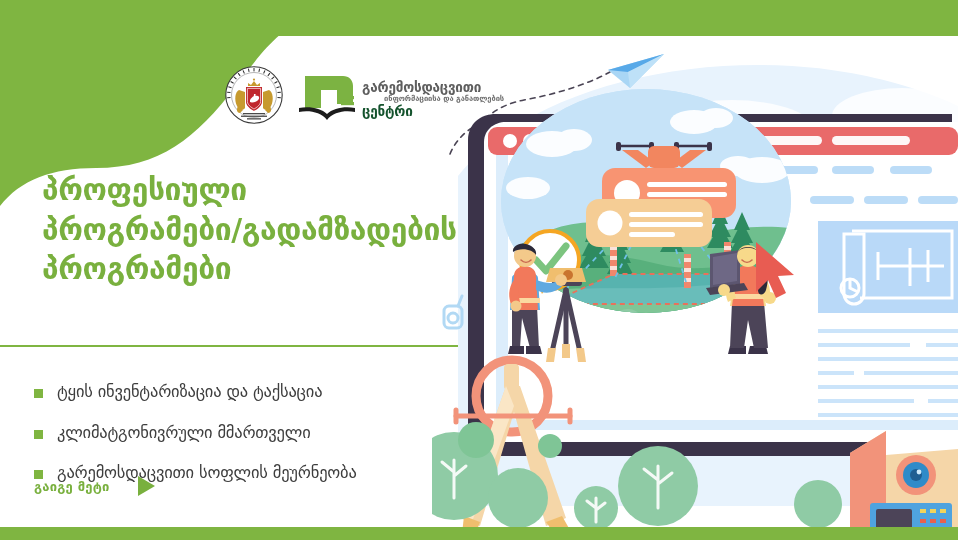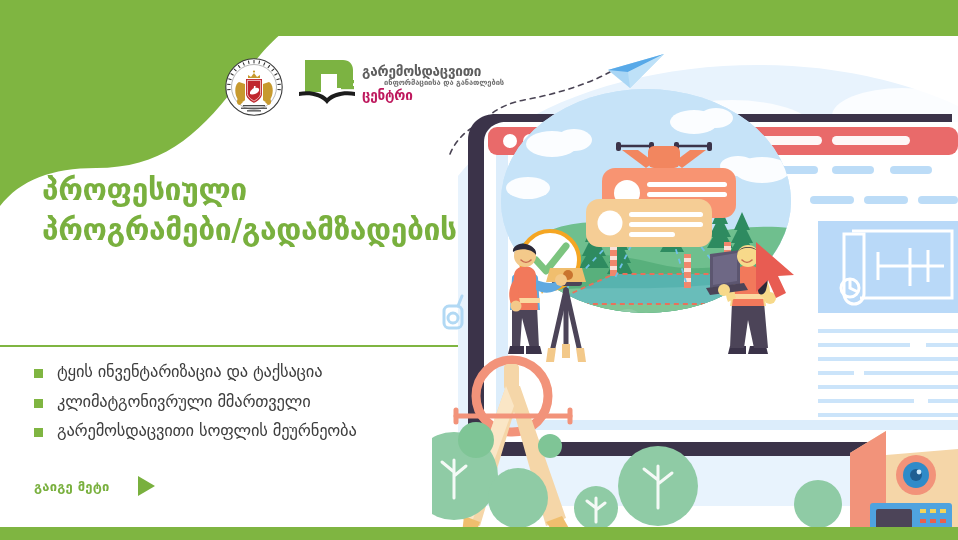--- a/index.html
+++ b/index.html
@@ -15,46 +15,46 @@
   
   .green-panel { position:absolute; left:0; top:0; width:420px; height:240px; z-index:20; }
   .green-panel svg { display:block; }
 
   
   .art { position:absolute; left:432px; top:36px; width:526px; height:491px; z-index:5; overflow:hidden; }
   .art svg { display:block; }
 
   
   .logo-row { position:absolute; left:225px; top:58px; width:330px; height:66px; z-index:40;
-              display:flex; align-items:flex-start; gap:16px; }
+              display:flex; align-items:flex-end; gap:16px; }
   .seal { width:58px; height:58px; position:relative; flex:0 0 auto; }
   .seal svg { display:block; }
 
   .brand { display:flex; align-items:center; gap:7px; }
   .brand-mark { width:56px; height:50px; flex:0 0 auto; }
   .brand-mark svg { display:block; }
   .brand-text { display:flex; flex-direction:column; justify-content:center; line-height:1.05; }
   .brand-l1 { font-size:13.5px; font-weight:bold; color:#5E5E5E; letter-spacing:-0.2px; }
   .brand-l2 { font-size:7.6px;  font-weight:bold; color:#6E6E6E; letter-spacing:-0.1px; margin-top:1px;padding-left:22px; }
-  .brand-l3 { font-size:13.5px; font-weight:bold; color:#be185d; letter-spacing:-0.2px; margin-top:1px; }
+  .brand-l3 { font-size:13.5px; font-weight:bold; color:#14532d; letter-spacing:-0.2px; margin-top:1px; }
 
   
   .headline { position:absolute; left:42px; top:170px; width:430px; z-index:40; }
   .headline .hl {
     font-size:30px; font-weight:bold; color:#79B03E; line-height:1.32;
     letter-spacing:-0.4px; white-space:nowrap;
   }
 
   
   .divider { position:absolute; left:0; top:345px; width:458px; height:2px;
              background:#7FB541; z-index:40; }
 
   
   .bullets { position:absolute; left:34px; top:362px; width:440px; z-index:40; }
-  .bullet { display:flex; align-items:flex-start; gap:14px; margin-bottom:9px; }
+  .bullet { display:flex; align-items:flex-start; gap:14px; margin-bottom:9px;margin-top:20px; }
   .bullet .sq { width:9px; height:9px; background:#7FB541; flex:0 0 auto; margin-top:7px; }
   .bullet .tx { font-size:16.5px; color:#3E3E3E; line-height:1.25; letter-spacing:-0.2px; white-space:nowrap; }
 
   
   .cta { position:absolute; left:34px; top:476px; z-index:40;
          display:flex; align-items:center; gap:29px; cursor:pointer; }
   .cta .lbl { font-size:13px; font-weight:bold; color:#79B03E; letter-spacing:0.2px; }
   .cta .tri { width:0; height:0; border-left:17px solid #79B03E;
               border-top:10px solid transparent; border-bottom:10px solid transparent; }
 </style>
@@ -469,20 +469,21 @@
         <div class="brand-l1">გარემოსდაცვითი</div>
         <div class="brand-l2">ინფორმაციისა და განათლების</div>
         <div class="brand-l3">ცენტრი</div>
       </div>
     </div>
   </div>
 
   <div class="headline">
     <div class="hl">პროფესიული</div>
     <div class="hl">პროგრამები/გადამზადების</div>
+    <div class="hl">პროგრამები</div>
   </div>
 
   <div class="divider"></div>
 
   <div class="bullets">
     <div class="bullet">
       <span class="sq"></span>
       <span class="tx">ტყის ინვენტარიზაცია და ტაქსაცია</span>
     </div>
     <div class="bullet">

